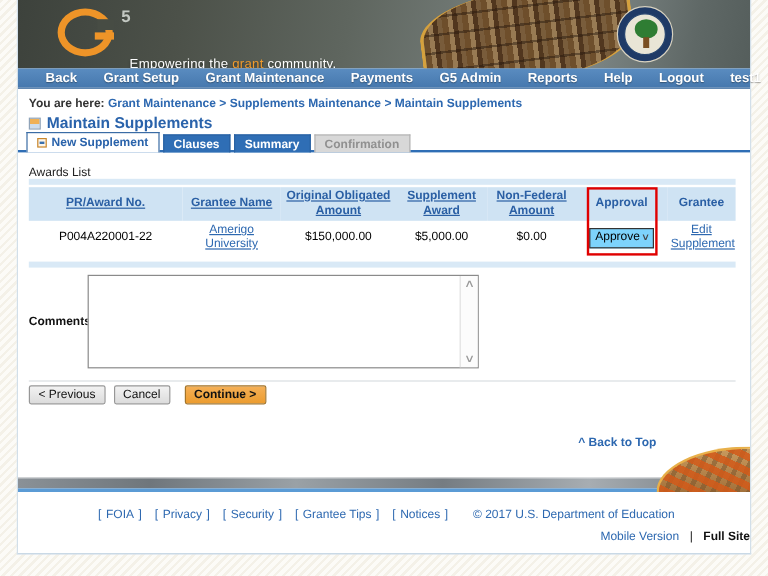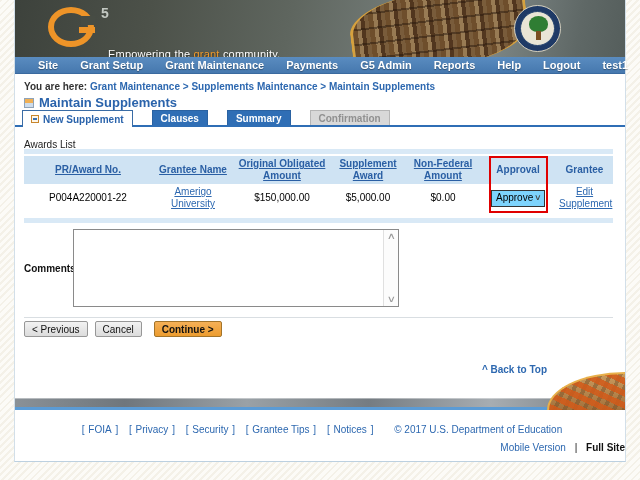--- a/index.html
+++ b/index.html
@@ -46,21 +46,21 @@
   .nav-item { color:#fff; font-size:11px; font-weight:bold; padding:0 11px; cursor:pointer; text-shadow:0 1px 1px rgba(0,0,0,.35); white-space:nowrap; }
   
   .breadcrumb { position:absolute; left:9px; top:81px; font-size:10px; color:#333; font-weight:bold; }
   .bc-link { color:#2d68b0; text-decoration:none; cursor:pointer; }
   .bc-sep { color:#2d68b0; }
   .page-title-row { position:absolute; left:9px; top:95px; display:flex; align-items:center; }
   .title-icon { width:10px; height:10px; border:1px solid #8fa3b8; background:linear-gradient(180deg,#f0b055 0 4px,#cddcec 4px 100%); margin-right:5px; }
   .page-title { font-size:13px; font-weight:bold; color:#2a63ab; }
   
   .tab-underline { position:absolute; left:0; top:125px; width:100%; height:2px; background:#2f6eb5; z-index:1; }
-  .tabs { position:absolute; left:7px; top:110px; height:17px; display:flex; gap:19px; z-index:2; }
+  .tabs { position:absolute; left:7px; top:110px; height:17px; display:flex; align-items:flex-end; gap:3px; z-index:2; }
   .tab { font-size:10px; font-weight:bold; padding:2px 8px 2px 8px; height:15px; display:flex; align-items:center; cursor:pointer; }
   .tab.active { height:17px; background:#fff; color:#2a63ab; border:1px solid #3a6ca5; border-bottom:none; z-index:3; }
   .tab.blue { background:#2f6eb5; color:#fff; border:1px solid #2a62a2; border-bottom:none; }
   .tab.disabled { background:#d8d8d8; color:#909090; border:1px solid #b5b5b5; border-bottom:none; cursor:default; }
   .tab-icon { width:8px; height:8px; border:1px solid #c8862c; background:#fdf6ea; margin-right:4px; position:relative; }
   .tab-icon::after { content:""; position:absolute; left:1px; top:2px; width:4px; height:2px; background:#3a70ae; }
   
   .awards-label { position:absolute; left:9px; top:139px; font-size:10px; color:#222; }
   .table-wrap { position:absolute; left:9px; top:149px; width:589px; }
   .strip { height:5px; background:#d9e9f6; }
@@ -129,21 +129,21 @@
     </div>
     <div class="seal">
       <div class="seal-inner">
         <div class="seal-tree"></div>
         <div class="seal-trunk"></div>
       </div>
     </div>
   </div>
 
   <div class="nav">
-    <span class="nav-item">Site</span>
+    <span class="nav-item">Back</span>
     <span class="nav-item">Grant Setup</span>
     <span class="nav-item">Grant Maintenance</span>
     <span class="nav-item">Payments</span>
     <span class="nav-item">G5 Admin</span>
     <span class="nav-item">Reports</span>
     <span class="nav-item">Help</span>
     <span class="nav-item">Logout</span>
     <span class="nav-item">test1</span>
   </div>
 

